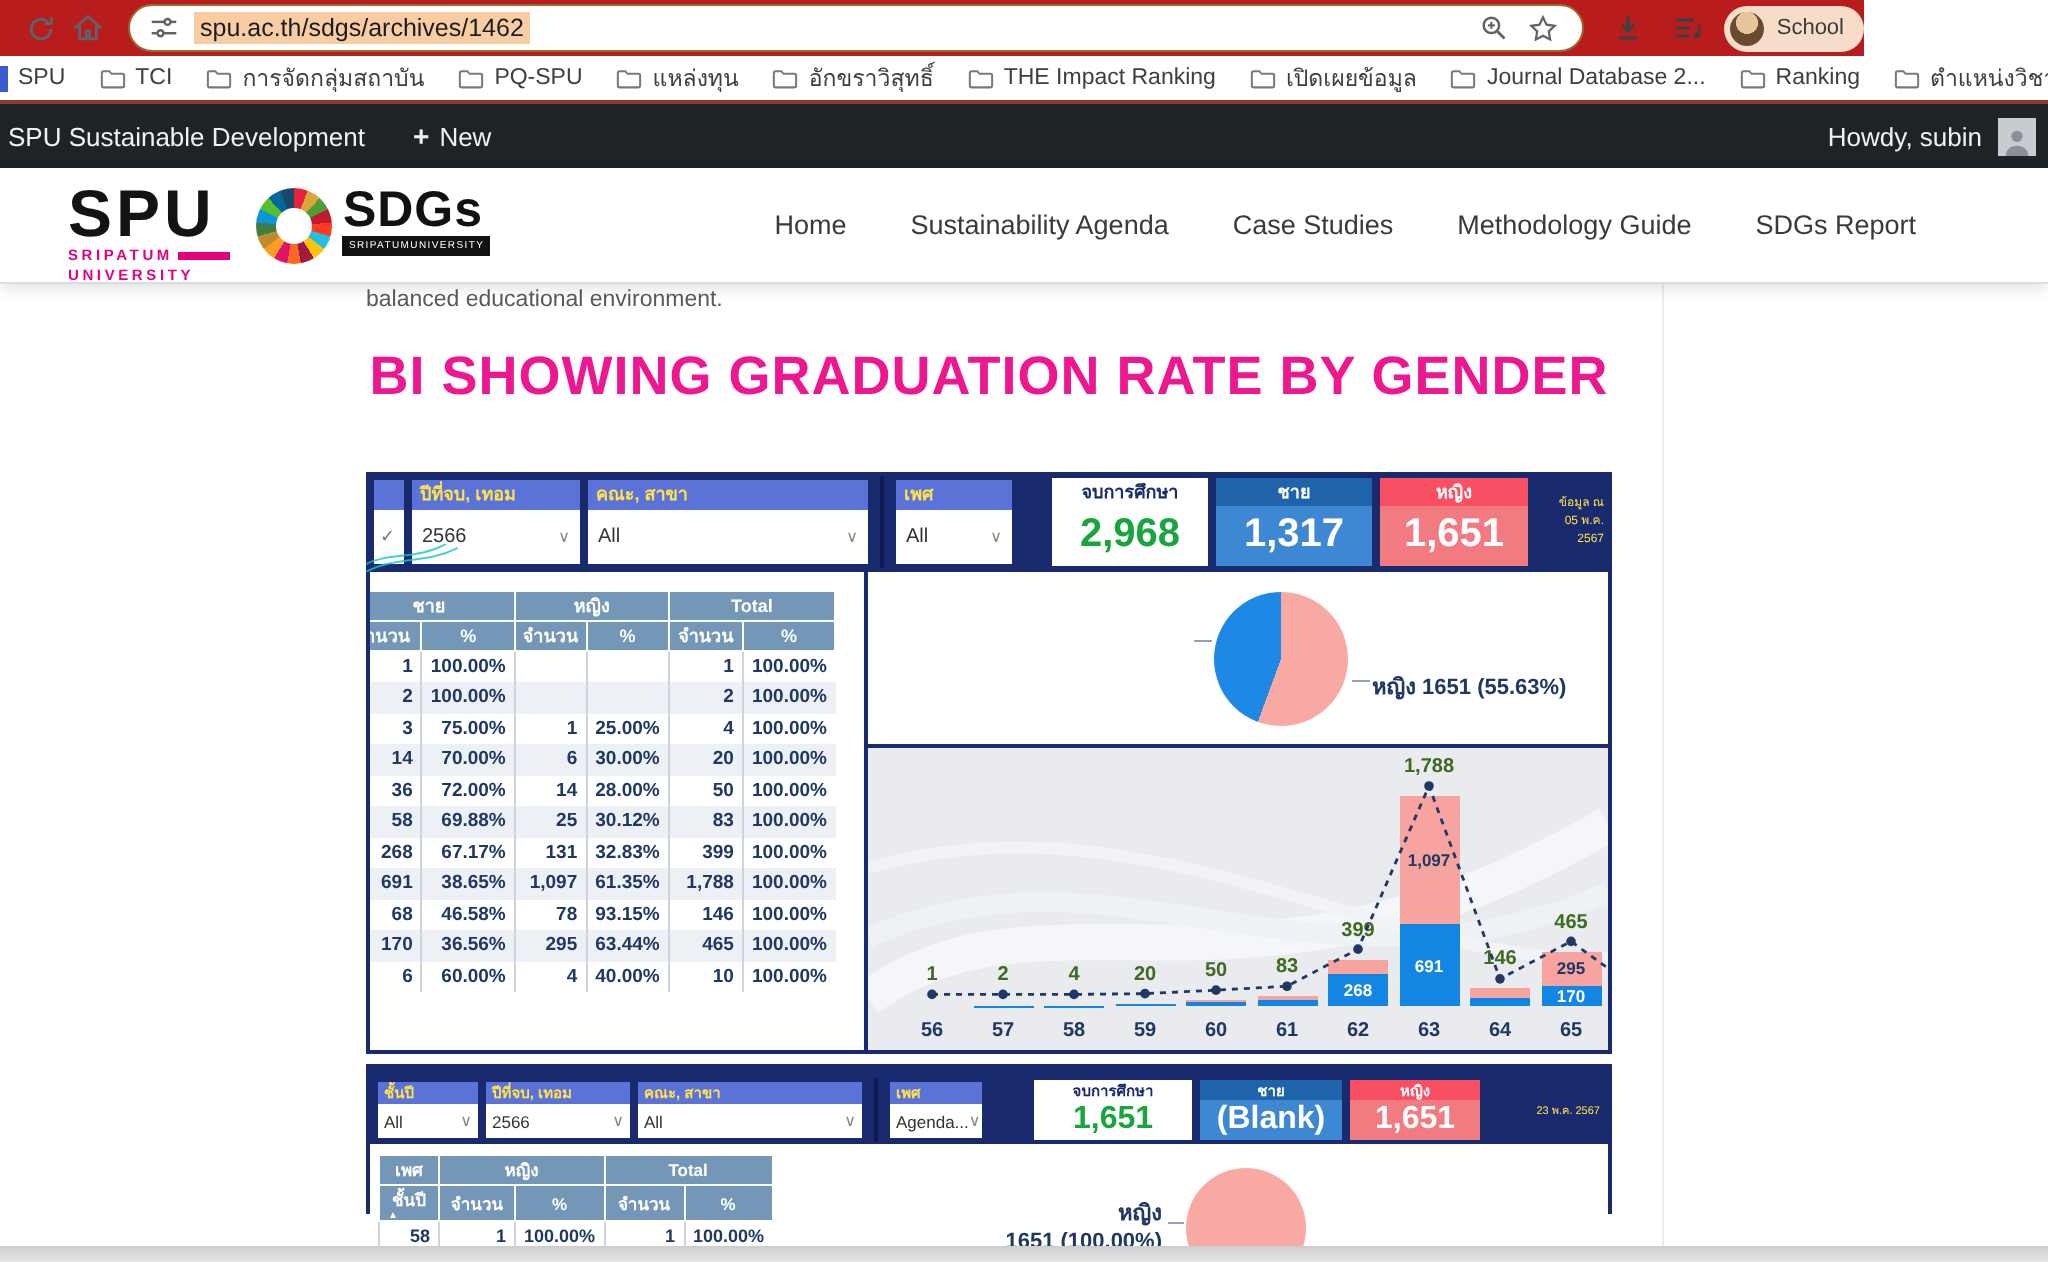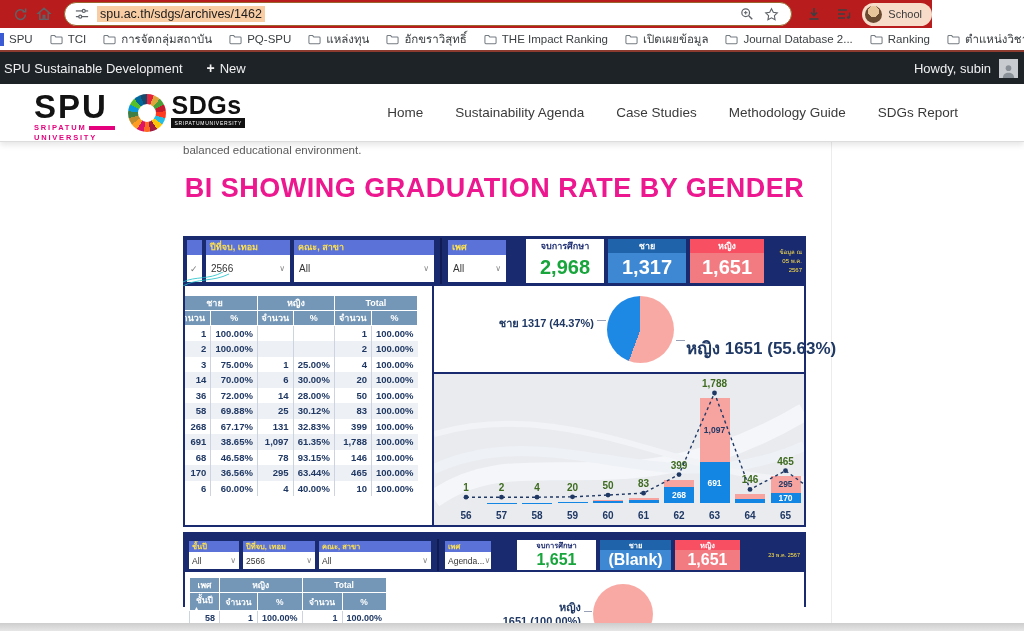--- a/index.html
+++ b/index.html
@@ -95,21 +95,21 @@
 table.bi tbody tr:nth-child(even){background:#edf0f4}
 table.bi2{border-collapse:collapse;position:absolute;left:4px;top:5px;table-layout:fixed}
 table.bi2 th{background:#7497b8;color:#fff;font-size:8.5px;font-weight:bold;border:1px solid #fff;height:13px;padding:0 2px;text-align:center;overflow:hidden;white-space:nowrap}
 table.bi2 td{font-size:9px;font-weight:bold;color:#1f3864;text-align:right;padding:0 4px;height:14px;border-left:1px solid #ccd5df;white-space:nowrap}
 table.bi2 tbody tr:nth-child(even){background:#edf0f4}
 .sort{font-size:5px;display:block;line-height:3px;text-align:left;padding-left:2px}
 
 
 .pie1{position:absolute;left:173px;top:10px;width:67px;height:67px;border-radius:50%}
 .pl-male{position:absolute;left:0;top:28px;width:160px;text-align:right;font-size:11px;font-weight:bold;color:#1f3864;white-space:nowrap}
-.pl-female{position:absolute;left:252px;top:48px;font-size:17px;font-weight:bold;color:#1f3864;white-space:nowrap}
+.pl-female{position:absolute;left:252px;top:48px;font-size:11px;font-weight:bold;color:#1f3864;white-space:nowrap}
 .leader{position:absolute;height:1px;background:#98a0b5}
 #lead-m{left:163px;top:34px;width:9px}
 #lead-f{left:242px;top:54px;width:9px}
 
 
 .bar{position:absolute;width:30px;display:flex;flex-direction:column;justify-content:flex-end}
 .seg{display:flex;align-items:center;justify-content:center;font-size:8.5px;font-weight:bold;overflow:visible}
 .seg-f{background:#f7a3a0;color:#1f3864}
 .seg-m{background:#1385e3;color:#fff}
 .tick{position:absolute;width:34px;text-align:center;font-size:10px;font-weight:bold;color:#1f3864;bottom:4px}
@@ -474,21 +474,20 @@
                 <td>40.00%</td>
                 <td>10</td>
                 <td>100.00%</td>
               </tr>
             </tbody>
           </table>
       </div>
       <div class="rpanel">
         <div class="piepanel">
           <div class="pie1" style="background: conic-gradient(rgb(249, 169, 163) 0deg, rgb(249, 169, 163) 55.6267%, rgb(30, 136, 229) 55.6267%, rgb(30, 136, 229) 100%);"></div>
-          <div class="pl-male">ชาย 1317 (44.37%)</div>
           <div class="pl-female">หญิง 1651 (55.63%)</div>
           <div class="leader" id="lead-m"></div>
           <div class="leader" id="lead-f"></div>
         </div>
         <div class="barpanel">
           <svg class="waves" width="370" height="151">
               <g fill="none">
                 <path d="M0,125 C90,60 190,145 370,38" stroke="#f4f6f9" stroke-width="18"></path>
                 <path d="M0,95 C120,40 230,135 370,72" stroke="#eef1f6" stroke-width="10"></path>
                 <path d="M0,60 C140,20 260,110 370,105" stroke="#f1f3f7" stroke-width="6"></path>

